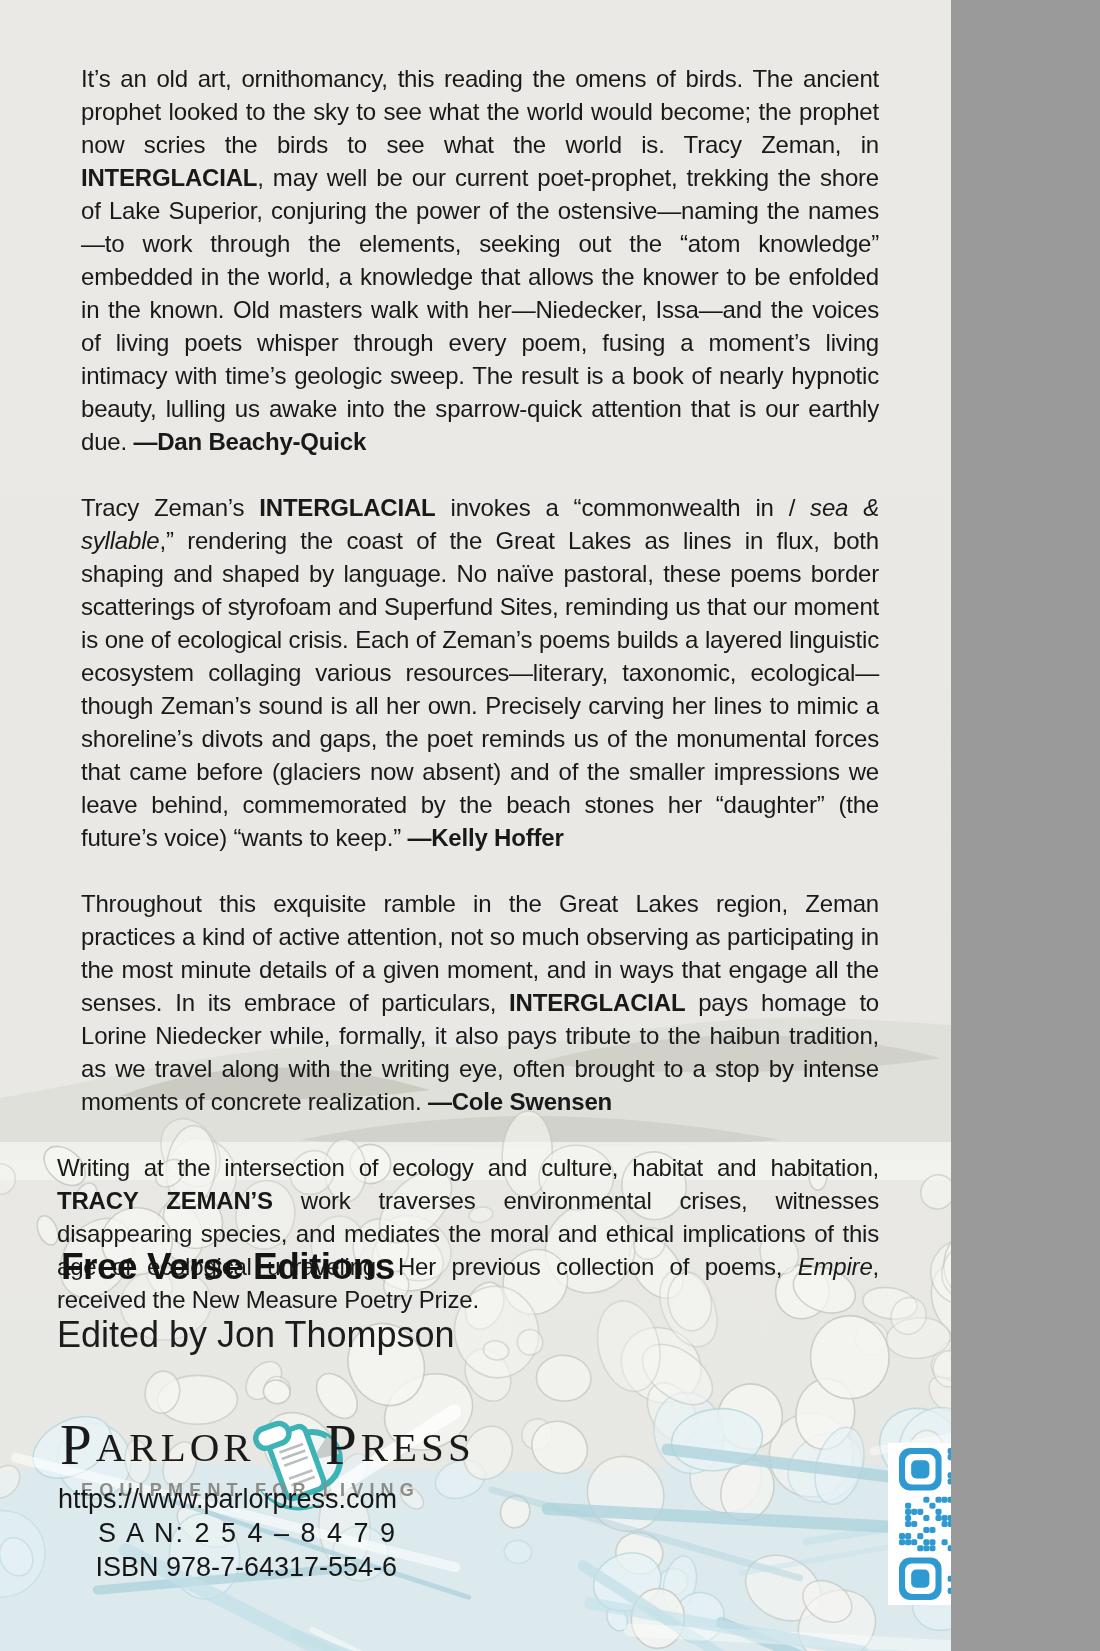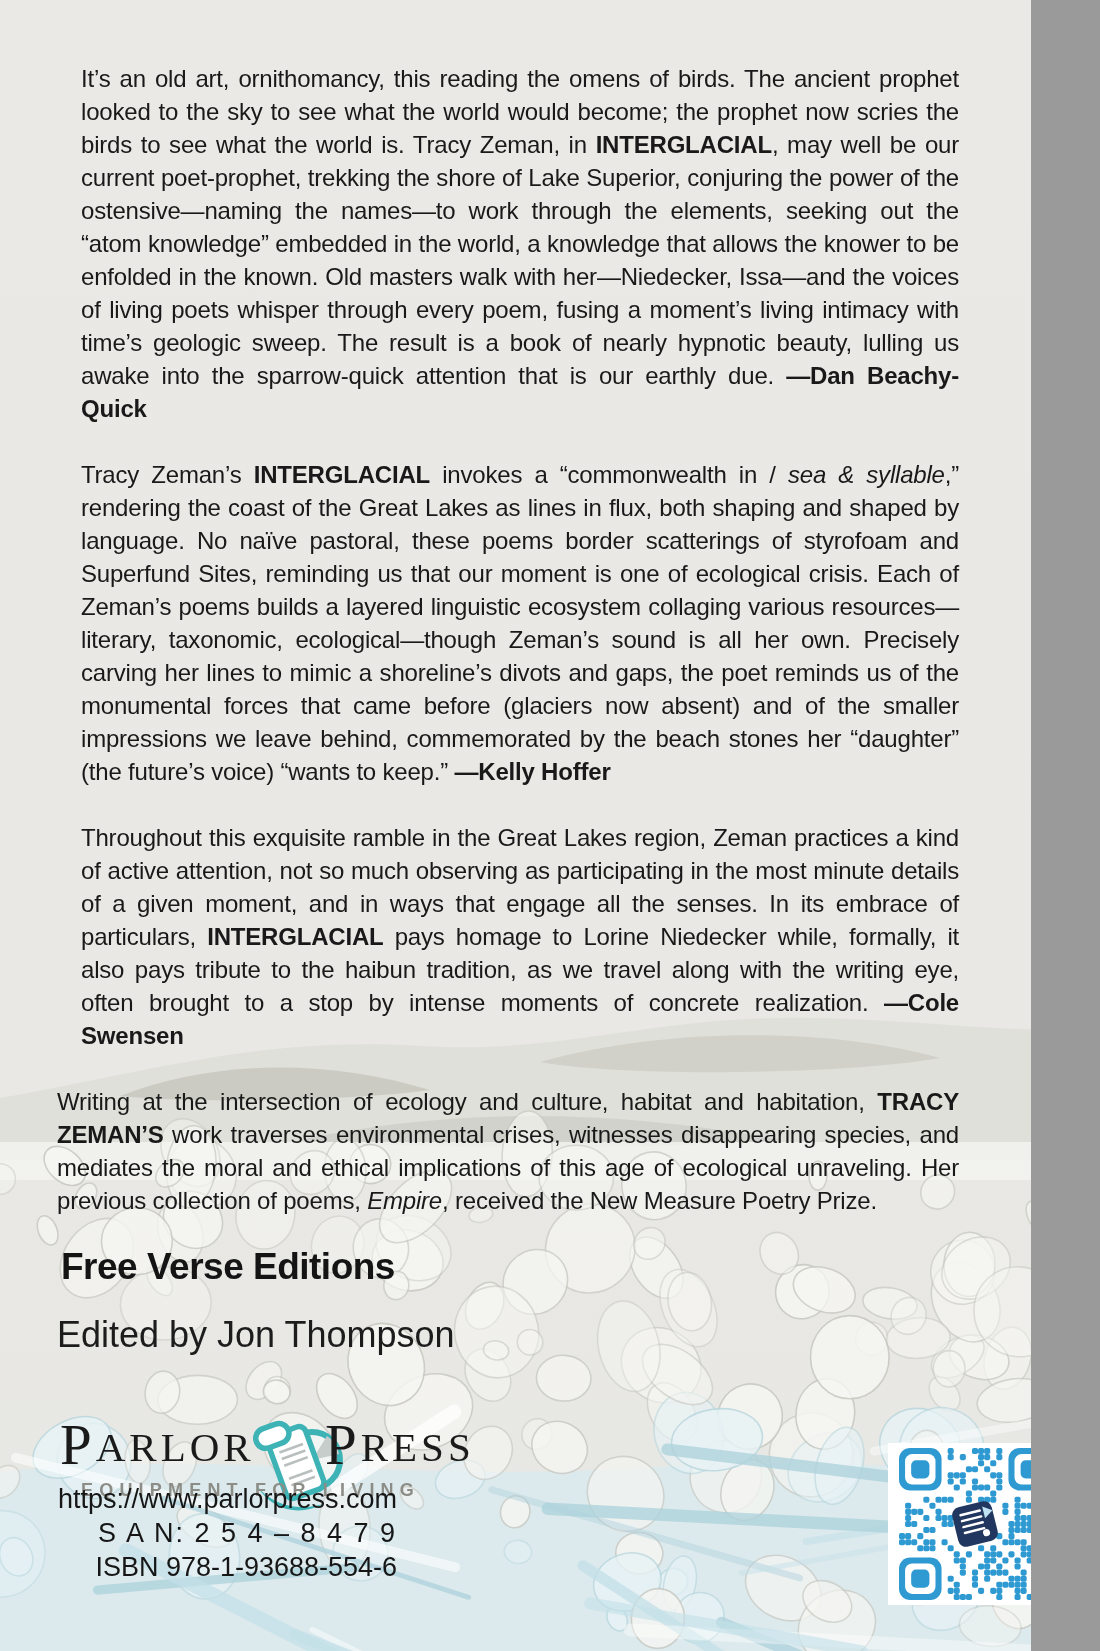--- a/index.html
+++ b/index.html
@@ -1,18 +1,18 @@
 <!DOCTYPE html>
 <html lang="en"><head>
 <meta charset="utf-8">
 <title>Book Back Cover</title>
 <style>
   html,body{margin:0;padding:0;background:#9a9a9a;}
   .cover{
-    position:relative; width:1031px; height:1651px; overflow:hidden;
+    position:relative; width:951px; height:1651px; overflow:hidden;
     background:linear-gradient(180deg,#eae9e6 0%,#e9e8e5 60%,#e7e7e3 100%);
     font-family:"Liberation Sans","DejaVu Sans",sans-serif;
     color:#1a1a1a;
   }
   #backdrop{position:absolute;left:0;top:0;z-index:0;}
   .content{position:absolute;left:57px;right:72px;top:62px;z-index:1;}
   p.blurb, p.bio{
     text-align:justify; font-size:24px; line-height:33px;
     letter-spacing:-0.2px; margin:0 0 33px 0; color:#191919;
     -webkit-hyphens:auto; hyphens:auto;
@@ -244,21 +244,21 @@
       </g>
     </svg>
 
     <span class="word" id="word2"><span class="cap">P</span><span>RESS</span></span>
     <div class="tagline">EQUIPMENT FOR LIVING</div>
   </div>
 
   <div class="contact">
     <div class="url">https://www.parlorpress.com</div>
     <div class="san">S A N: 2 5 4 – 8 4 7 9</div>
-    <div class="isbn">ISBN 978-1-93688-554-6</div>
+    <div class="isbn">ISBN 978-7-64317-554-6</div>
   </div>
 
   <div class="qr-box">
     <svg id="qr" width="152" height="152" viewBox="0 0 150 150">
         <rect x="48" y="0" width="6" height="6" rx="1.8" fill="#2f9ad2"></rect>
         <rect x="72" y="0" width="6" height="6" rx="1.8" fill="#2f9ad2"></rect>
         <rect x="78" y="0" width="6" height="6" rx="1.8" fill="#2f9ad2"></rect>
         <rect x="84" y="0" width="6" height="6" rx="1.8" fill="#2f9ad2"></rect>
         <rect x="96" y="0" width="6" height="6" rx="1.8" fill="#2f9ad2"></rect>
         <rect x="48" y="6" width="6" height="6" rx="1.8" fill="#2f9ad2"></rect>

